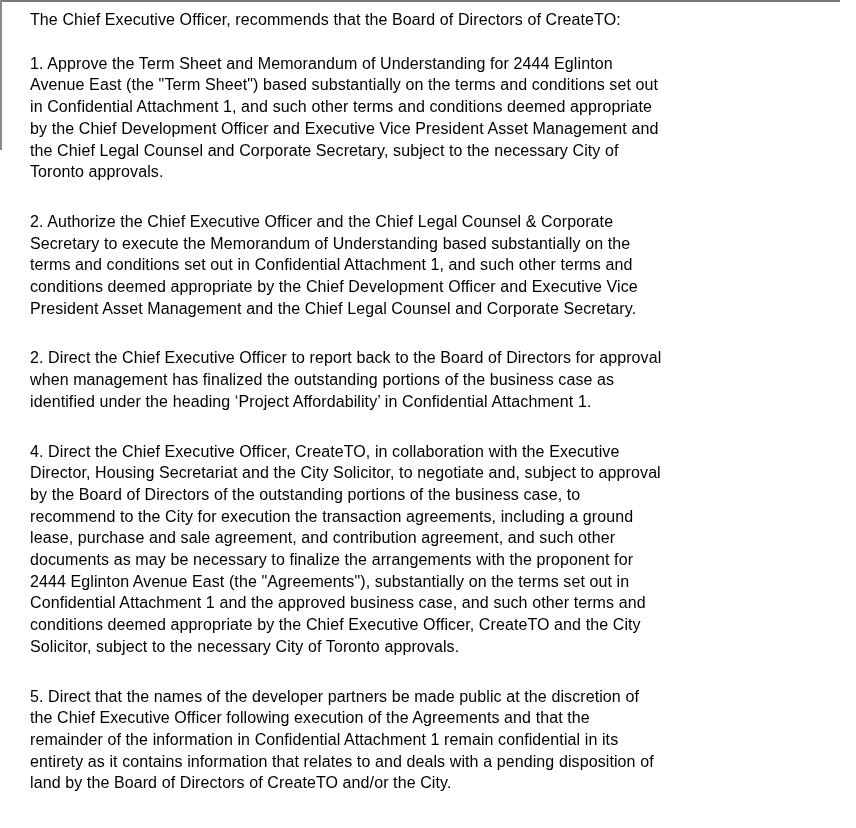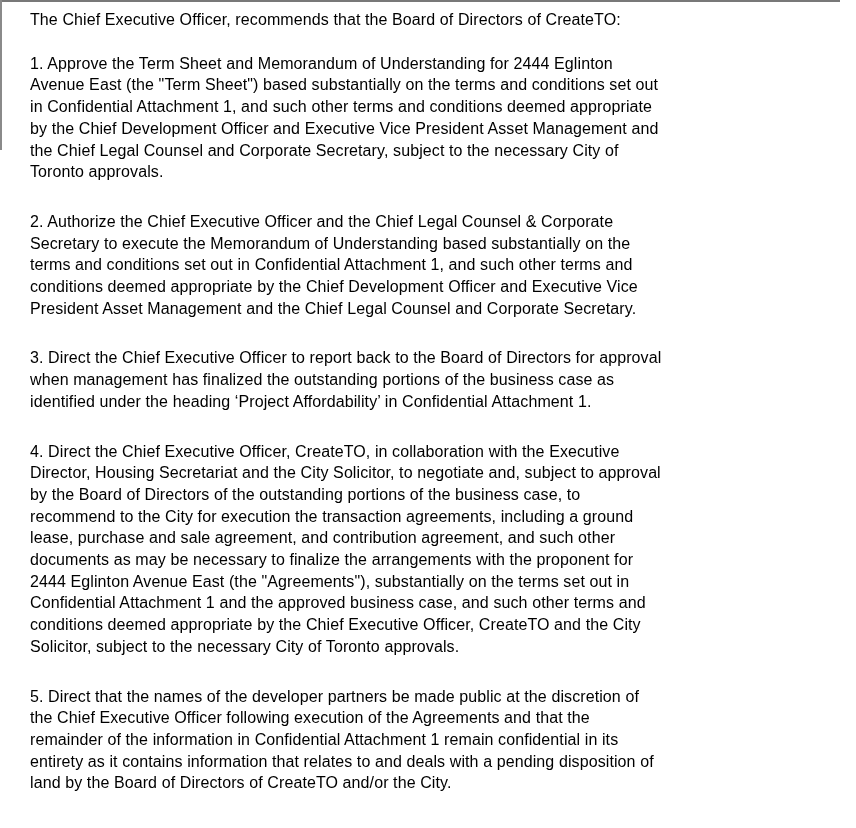--- a/index.html
+++ b/index.html
@@ -70,21 +70,21 @@
 by the Chief Development Officer and Executive Vice President Asset Management and
 the Chief Legal Counsel and Corporate Secretary, subject to the necessary City of
 Toronto approvals.</div>
 
     <div class="para">2. Authorize the Chief Executive Officer and the Chief Legal Counsel &amp; Corporate
 Secretary to execute the Memorandum of Understanding based substantially on the
 terms and conditions set out in Confidential Attachment 1, and such other terms and
 conditions deemed appropriate by the Chief Development Officer and Executive Vice
 President Asset Management and the Chief Legal Counsel and Corporate Secretary.</div>
 
-    <div class="para">3. Direct the Chief Executive Officer to report back to the Board of Directors for approval
+    <div class="para">2. Direct the Chief Executive Officer to report back to the Board of Directors for approval
 when management has finalized the outstanding portions of the business case as
 identified under the heading ‘Project Affordability’ in Confidential Attachment 1.</div>
 
     <div class="para">4. Direct the Chief Executive Officer, CreateTO, in collaboration with the Executive
 Director, Housing Secretariat and the City Solicitor, to negotiate and, subject to approval
 by the Board of Directors of the outstanding portions of the business case, to
 recommend to the City for execution the transaction agreements, including a ground
 lease, purchase and sale agreement, and contribution agreement, and such other
 documents as may be necessary to finalize the arrangements with the proponent for
 2444 Eglinton Avenue East (the "Agreements"), substantially on the terms set out in

